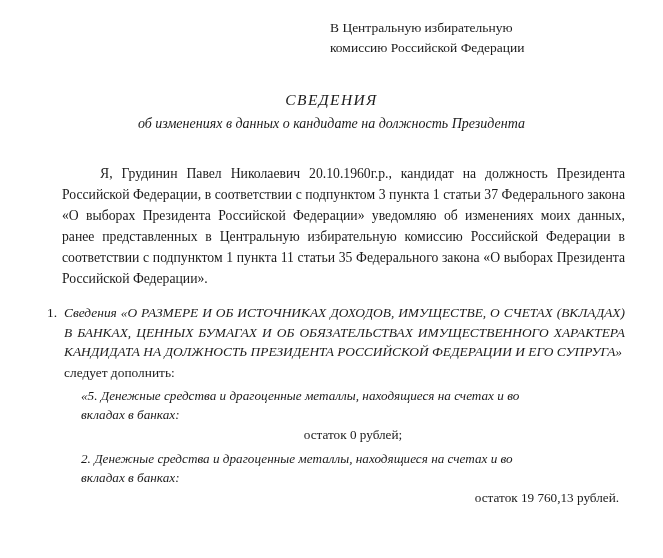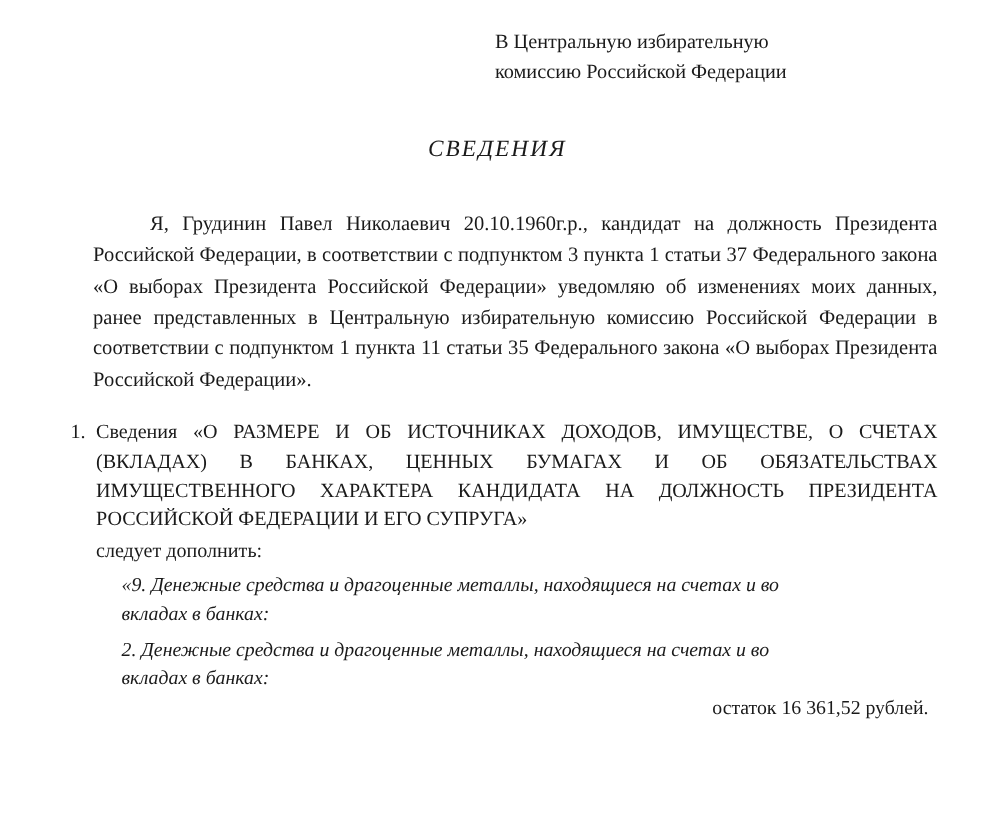--- a/index.html
+++ b/index.html
@@ -77,20 +77,21 @@
     padding-right: 7px;
     box-sizing: border-box;
   }
   .list-body {
     flex: 1 1 auto;
   }
   .item-caps {
     text-align: justify;
     text-justify: inter-word;
     line-height: 1.45;
+    font-style: italic;
   }
   .item-follow {
     margin-top: 1px;
   }
   .quote {
     margin-top: 4px;
     padding-left: 17px;
     font-style: italic;
     font-size: 13.2px;
     line-height: 1.45;
@@ -117,39 +118,41 @@
 <div class="page">
 
   <div class="addressee">
     <div>В Центральную избирательную</div>
     <div>комиссию Российской Федерации</div>
   </div>
 
   <div class="title-block">
     <div class="doc-title">СВЕДЕНИЯ</div>
     <div class="doc-subtitle">
+      <span class="ln">об изменениях в данных о кандидате на должность Президента</span>
     </div>
   </div>
 
   <div class="body-para">Я, Грудинин Павел Николаевич 20.10.1960г.р., кандидат на должность Президента Российской Федерации, в соответствии с подпунктом 3 пункта 1 статьи 37 Федерального закона «О выборах Президента Российской Федерации» уведомляю об изменениях моих данных, ранее представленных в Центральную избирательную комиссию Российской Федерации в соответствии с подпунктом 1 пункта 11 статьи 35 Федерального закона «О выборах Президента Российской Федерации».</div>
 
   <div class="list">
     <div class="list-item">
       <div class="list-num">1.</div>
       <div class="list-body">
         <div class="item-caps">Сведения «О РАЗМЕРЕ И ОБ ИСТОЧНИКАХ ДОХОДОВ, ИМУЩЕСТВЕ, О СЧЕТАХ (ВКЛАДАХ) В БАНКАХ, ЦЕННЫХ БУМАГАХ И ОБ ОБЯЗАТЕЛЬСТВАХ ИМУЩЕСТВЕННОГО ХАРАКТЕРА КАНДИДАТА НА ДОЛЖНОСТЬ ПРЕЗИДЕНТА РОССИЙСКОЙ ФЕДЕРАЦИИ И ЕГО СУПРУГА»</div>
         <div class="item-follow">следует дополнить:</div>
 
         <div class="quote">
-          <div class="quote-line">«9. Денежные средства и драгоценные металлы, находящиеся на счетах и во</div>
+          <div class="quote-line">«5. Денежные средства и драгоценные металлы, находящиеся на счетах и во</div>
           <div class="quote-line">вкладах в банках:</div>
+          <div class="remainder">остаток 0 рублей;</div>
         </div>
 
         <div class="quote">
           <div class="quote-line">2. Денежные средства и драгоценные металлы, находящиеся на счетах и во</div>
           <div class="quote-line">вкладах в банках:</div>
-          <div class="remainder-right">остаток 16 361,52 рублей.</div>
+          <div class="remainder-right">остаток 19 760,13 рублей.</div>
         </div>
       </div>
     </div>
   </div>
 
 </div>
 
 </body></html>

